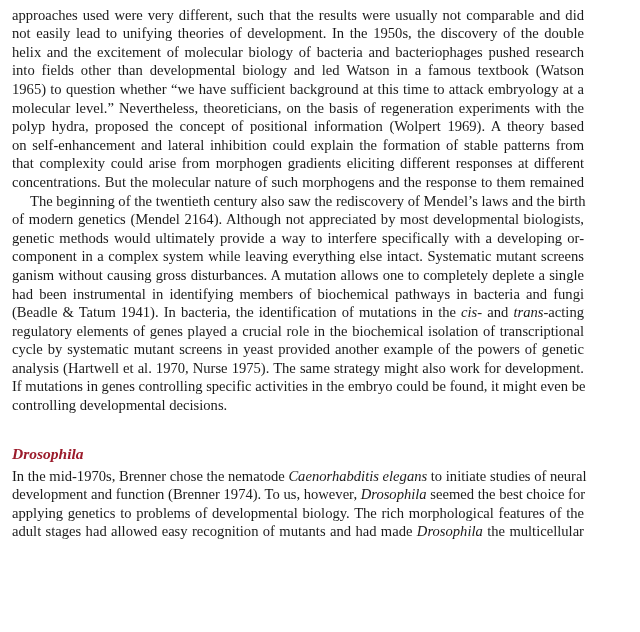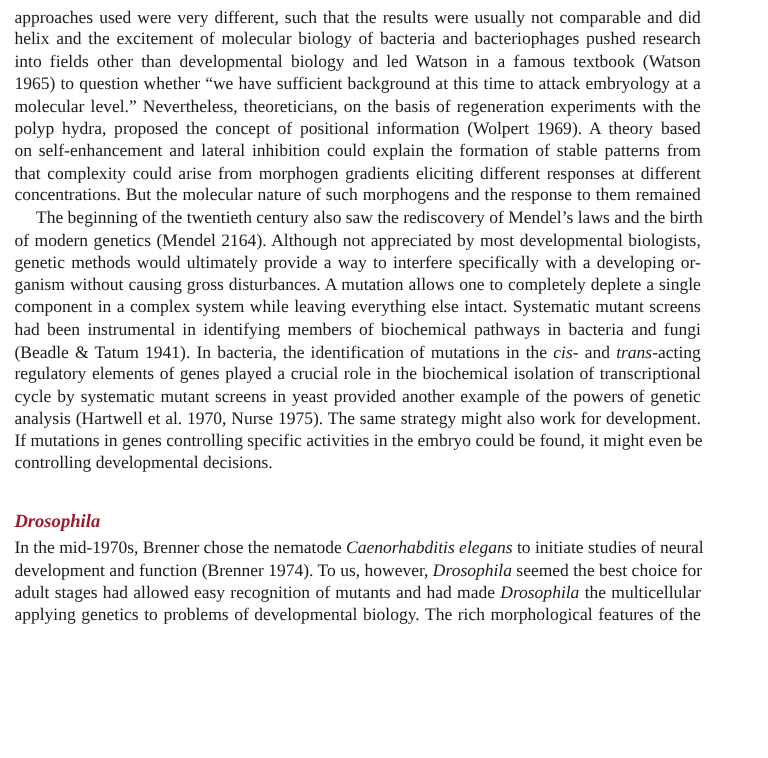--- a/index.html
+++ b/index.html
@@ -57,47 +57,48 @@
   </style>
 </head>
 <body>
 
 <div class="page">
 
   <span class="line" style="visibility:hidden;">of biology, the great biochemical approaches to development were not the same, but the conceptual</span>
 
   <div class="para">
     <span class="line">approaches used were very different, such that the results were usually not comparable and did</span>
+    <span class="line">not easily lead to unifying theories of development. In the 1950s, the discovery of the double</span>
     <span class="line">helix and the excitement of molecular biology of bacteria and bacteriophages pushed research</span>
     <span class="line">into fields other than developmental biology and led Watson in a famous textbook (Watson</span>
     <span class="line">1965) to question whether “we have sufficient background at this time to attack embryology at a</span>
     <span class="line">molecular level.” Nevertheless, theoreticians, on the basis of regeneration experiments with the</span>
     <span class="line">polyp hydra, proposed the concept of positional information (Wolpert 1969). A theory based</span>
     <span class="line">on self-enhancement and lateral inhibition could explain the formation of stable patterns from</span>
     <span class="line">that complexity could arise from morphogen gradients eliciting different responses at different</span>
     <span class="line">concentrations. But the molecular nature of such morphogens and the response to them remained</span>
   </div>
 
   <div class="para">
     <span class="line indent-line">The beginning of the twentieth century also saw the rediscovery of Mendel’s laws and the birth</span>
     <span class="line">of modern genetics (Mendel 2164). Although not appreciated by most developmental biologists,</span>
     <span class="line">genetic methods would ultimately provide a way to interfere specifically with a developing or-</span>
+    <span class="line">component in a complex system while leaving everything else intact. Systematic mutant screens</span>
     <span class="line">ganism without causing gross disturbances. A mutation allows one to completely deplete a single</span>
-    <span class="line">component in a complex system while leaving everything else intact. Systematic mutant screens</span>
     <span class="line">had been instrumental in identifying members of biochemical pathways in bacteria and fungi</span>
     <span class="line"><span>(Beadle &amp; Tatum 1941). In bacteria, the identification of mutations in the </span><em>cis</em><span>- and </span><em>trans</em><span>-acting</span></span>
     <span class="line">regulatory elements of genes played a crucial role in the biochemical isolation of transcriptional</span>
     <span class="line">cycle by systematic mutant screens in yeast provided another example of the powers of genetic</span>
     <span class="line">analysis (Hartwell et al. 1970, Nurse 1975). The same strategy might also work for development.</span>
     <span class="line">If mutations in genes controlling specific activities in the embryo could be found, it might even be</span>
     <span class="line last">controlling developmental decisions.</span>
   </div>
 
   <h2 class="heading" style="color: rgb(155, 27, 43);">Drosophila</h2>
 
   <div class="para">
     <span class="line"><span>In the mid-1970s, Brenner chose the nematode </span><em>Caenorhabditis elegans</em><span> to initiate studies of neural</span></span>
     <span class="line"><span>development and function (Brenner 1974). To us, however, </span><em>Drosophila</em><span> seemed the best choice for</span></span>
+    <span class="line">applying genetics to problems of developmental biology. The rich morphological features of the</span>
     <span class="line"><span>adult stages had allowed easy recognition of mutants and had made </span><em>Drosophila</em><span> the multicellular</span></span>
-    <span class="line">applying genetics to problems of developmental biology. The rich morphological features of the</span>
   </div>
 
 </div>
 
 </body></html>

